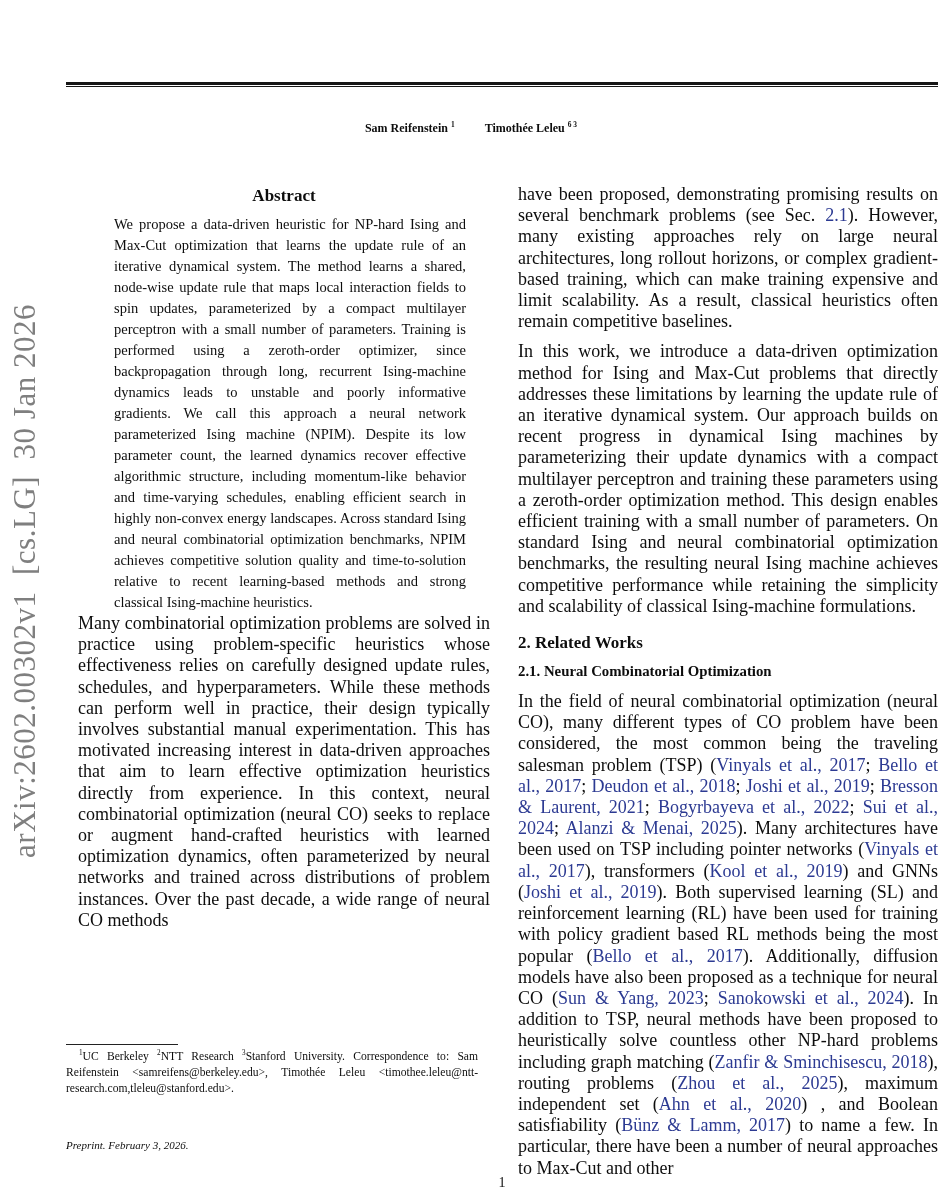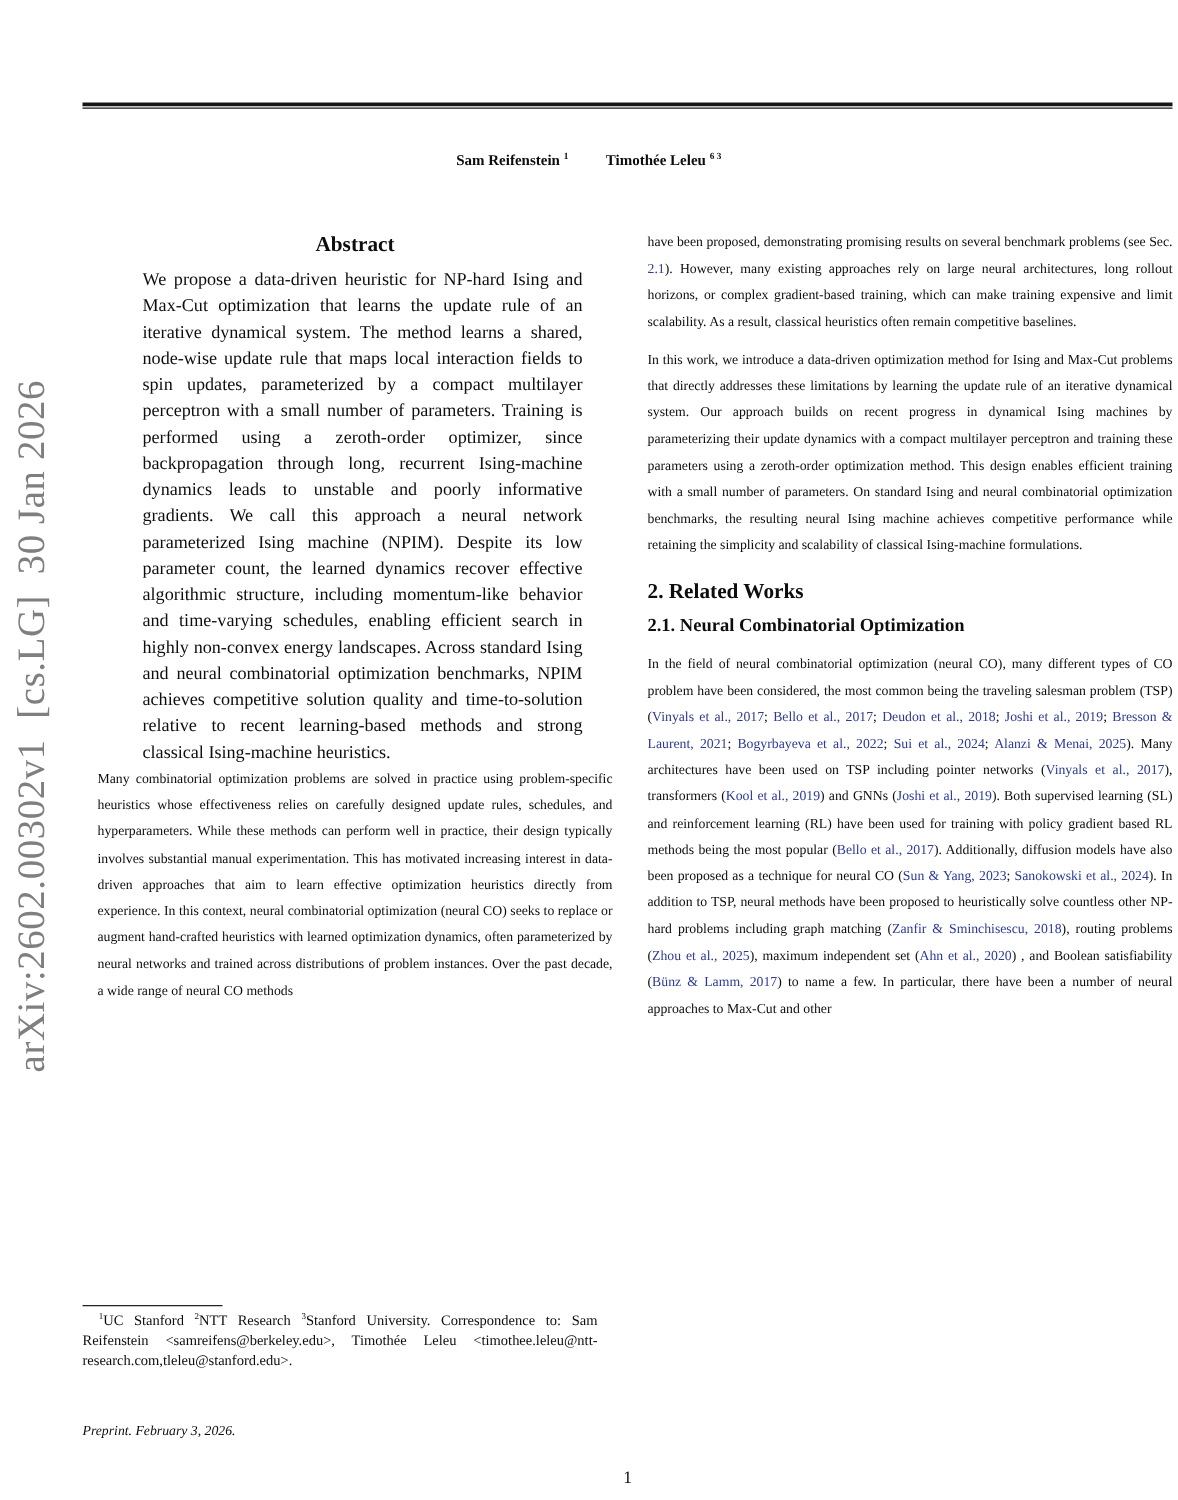--- a/index.html
+++ b/index.html
@@ -37,21 +37,21 @@
   .abstract-heading { text-align:center; font-size:17px; font-weight:bold; margin:2px 0 8px 0; }
   .abstract-text {
     margin:0 24px 0 36px; text-align:justify;
     font-size:14.5px; line-height:21px; hyphens:auto;
   }
   .section-heading { font-size:17px; font-weight:bold; margin:16px 0 10px 0; }
   .intro-heading { margin-top:26px; }
   .subsection-heading { font-size:14.8px; font-weight:bold; margin:5px 0 11px 0; }
   .body-text {
     margin:0 0 9px 0; text-align:justify;
-    font-size:11px; line-height:21.2px; hyphens:auto;
+    font-size:18px; line-height:21.2px; hyphens:auto;
   }
   .cite { color:var(--cite,#2c3a92); }
 
   .footnote-block { position:absolute; left:66px; top:1044px; width:412px; background:#fff; }
   .footnote-rule { width:112px; border-top:1.2px solid #222; margin:0 0 4px 0; }
   .footnote {
     margin:0; font-size:11.6px; line-height:15.8px;
     text-align:justify; text-indent:13px; hyphens:auto;
   }
   .preprint { position:absolute; left:66px; top:1139px; margin:0; font-style:italic; font-size:11px; }
@@ -71,21 +71,21 @@
     </div>
 
   <div class="col col-left">
     <div class="abstract-heading">Abstract</div>
     <p class="abstract-text">We propose a data-driven heuristic for NP-hard Ising and Max-Cut optimization that learns the update rule of an iterative dynamical system. The method learns a shared, node-wise update rule that maps local interaction fields to spin updates, parameterized by a compact multilayer perceptron with a small number of parameters. Training is performed using a zeroth-order optimizer, since backpropagation through long, recurrent Ising-machine dynamics leads to unstable and poorly informative gradients. We call this approach a neural network parameterized Ising machine (NPIM). Despite its low parameter count, the learned dynamics recover effective algorithmic structure, including momentum-like behavior and time-varying schedules, enabling efficient search in highly non-convex energy landscapes. Across standard Ising and neural combinatorial optimization benchmarks, NPIM achieves competitive solution quality and time-to-solution relative to recent learning-based methods and strong classical Ising-machine heuristics.</p>
     <p class="body-text">Many combinatorial optimization problems are solved in practice using problem-specific heuristics whose effectiveness relies on carefully designed update rules, schedules, and hyperparameters. While these methods can perform well in practice, their design typically involves substantial manual experimentation. This has motivated increasing interest in data-driven approaches that aim to learn effective optimization heuristics directly from experience. In this context, neural combinatorial optimization (neural CO) seeks to replace or augment hand-crafted heuristics with learned optimization dynamics, often parameterized by neural networks and trained across distributions of problem instances. Over the past decade, a wide range of neural CO methods</p>
   </div>
 
   <div class="footnote-block">
     <div class="footnote-rule"></div>
-    <p class="footnote"><sup>1</sup><span>UC Stanford </span><sup>2</sup><span>NTT Research </span><sup>3</sup><span>Stanford University. Correspondence to: Sam Reifenstein &lt;samreifens@berkeley.edu&gt;, Timothée Leleu &lt;timothee.leleu@ntt-research.com,tleleu@stanford.edu&gt;.</span></p>
+    <p class="footnote"><sup>1</sup><span>UC Berkeley </span><sup>2</sup><span>NTT Research </span><sup>3</sup><span>Stanford University. Correspondence to: Sam Reifenstein &lt;samreifens@berkeley.edu&gt;, Timothée Leleu &lt;timothee.leleu@ntt-research.com,tleleu@stanford.edu&gt;.</span></p>
   </div>
   <p class="preprint">Preprint. February 3, 2026.</p>
 
   <div class="col col-right">
     <p class="body-text"><span>have been proposed, demonstrating promising results on several benchmark problems (see Sec. </span><span class="cite">2.1</span><span>). However, many existing approaches rely on large neural architectures, long rollout horizons, or complex gradient-based training, which can make training expensive and limit scalability. As a result, classical heuristics often remain competitive baselines.</span></p>
     <p class="body-text">In this work, we introduce a data-driven optimization method for Ising and Max-Cut problems that directly addresses these limitations by learning the update rule of an iterative dynamical system. Our approach builds on recent progress in dynamical Ising machines by parameterizing their update dynamics with a compact multilayer perceptron and training these parameters using a zeroth-order optimization method. This design enables efficient training with a small number of parameters. On standard Ising and neural combinatorial optimization benchmarks, the resulting neural Ising machine achieves competitive performance while retaining the simplicity and scalability of classical Ising-machine formulations.</p>
     <h2 class="section-heading">2. Related Works</h2>
     <h3 class="subsection-heading">2.1. Neural Combinatorial Optimization</h3>
     <p class="body-text"><span>In the field of neural combinatorial optimization (neural CO), many different types of CO problem have been considered, the most common being the traveling salesman problem (TSP) (</span><span class="cite">Vinyals et al., 2017</span><span>; </span><span class="cite">Bello et al., 2017</span><span>; </span><span class="cite">Deudon et al., 2018</span><span>; </span><span class="cite">Joshi et al., 2019</span><span>; </span><span class="cite">Bresson &amp; Laurent, 2021</span><span>; </span><span class="cite">Bogyrbayeva et al., 2022</span><span>; </span><span class="cite">Sui et al., 2024</span><span>; </span><span class="cite">Alanzi &amp; Menai, 2025</span><span>). Many architectures have been used on TSP including pointer networks (</span><span class="cite">Vinyals et al., 2017</span><span>), transformers (</span><span class="cite">Kool et al., 2019</span><span>) and GNNs (</span><span class="cite">Joshi et al., 2019</span><span>). Both supervised learning (SL) and reinforcement learning (RL) have been used for training with policy gradient based RL methods being the most popular (</span><span class="cite">Bello et al., 2017</span><span>). Additionally, diffusion models have also been proposed as a technique for neural CO (</span><span class="cite">Sun &amp; Yang, 2023</span><span>; </span><span class="cite">Sanokowski et al., 2024</span><span>). In addition to TSP, neural methods have been proposed to heuristically solve countless other NP-hard problems including graph matching (</span><span class="cite">Zanfir &amp; Sminchisescu, 2018</span><span>), routing problems (</span><span class="cite">Zhou et al., 2025</span><span>), maximum independent set (</span><span class="cite">Ahn et al., 2020</span><span>) , and Boolean satisfiability (</span><span class="cite">Bünz &amp; Lamm, 2017</span><span>) to name a few. In particular, there have been a number of neural approaches to Max-Cut and other</span></p>
   </div>

